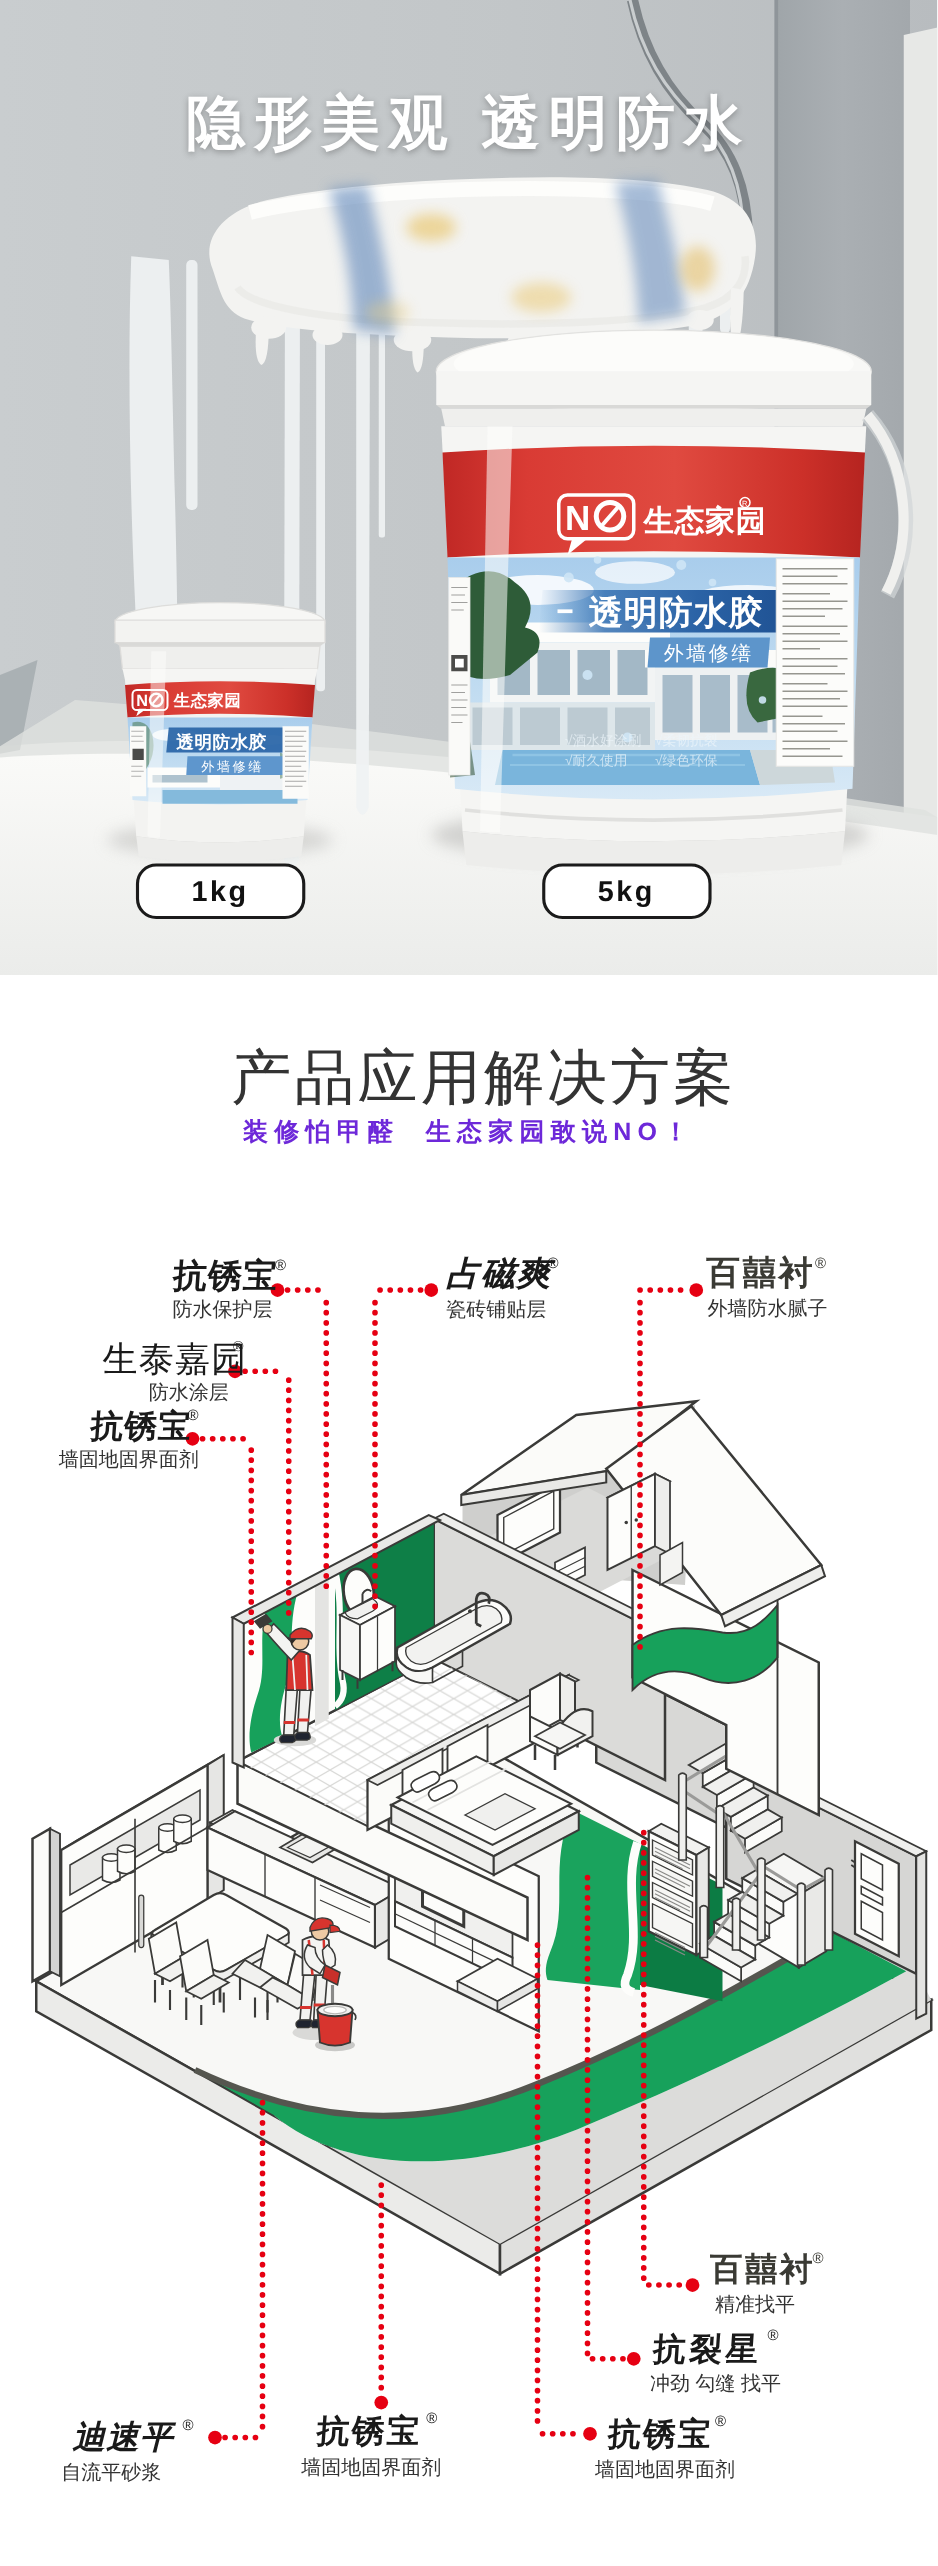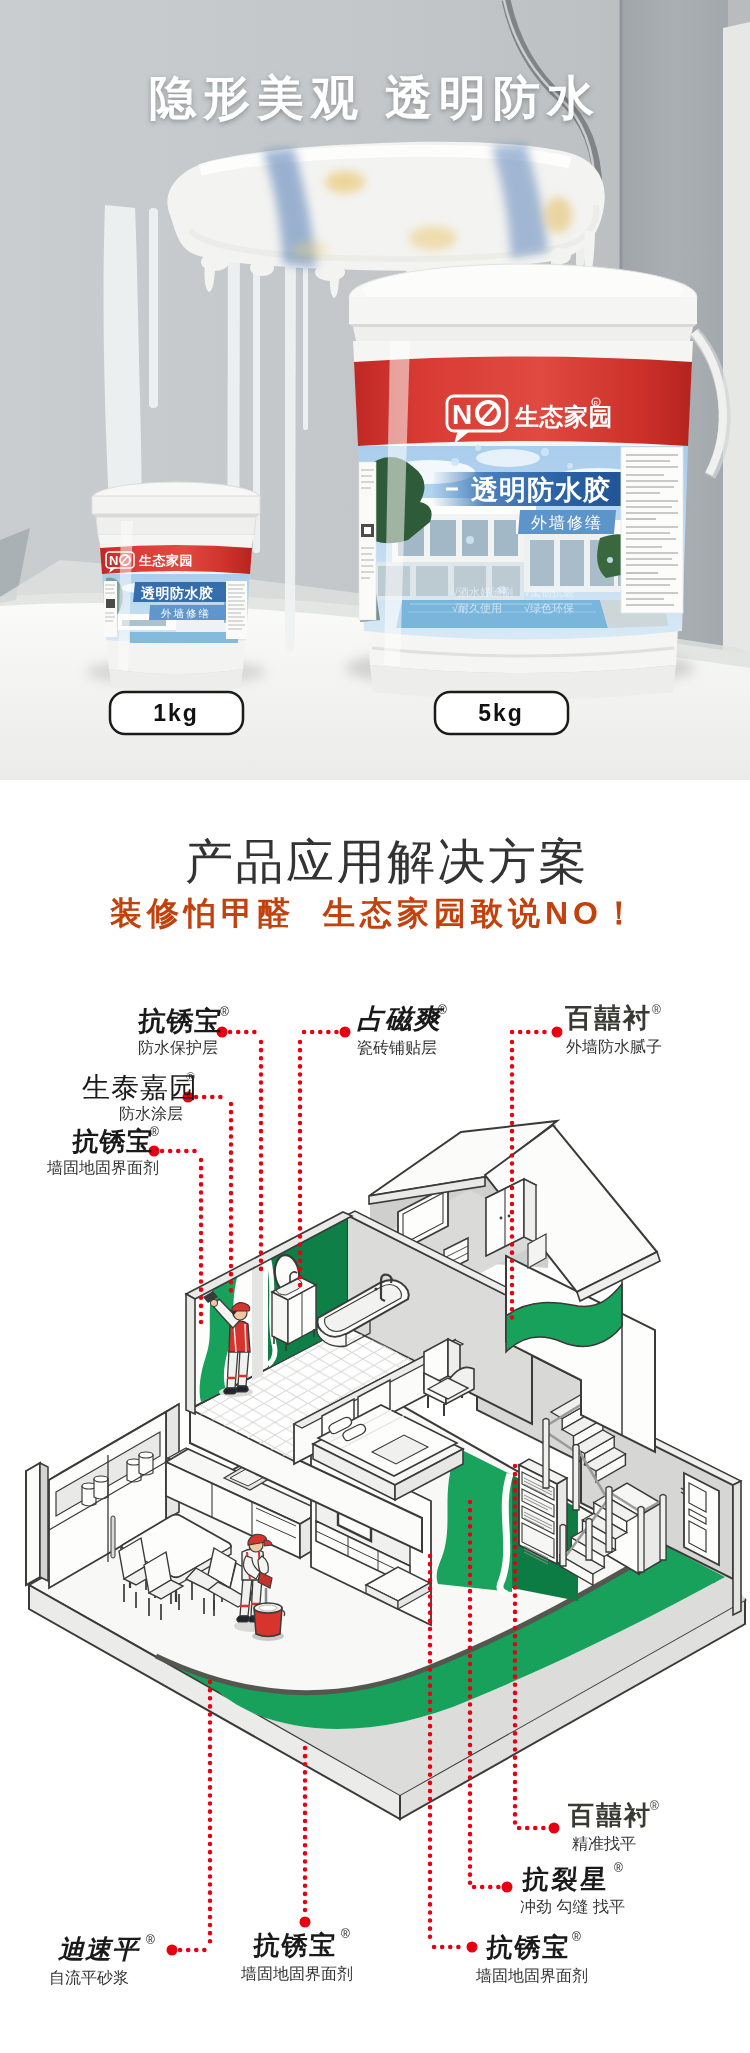--- a/index.html
+++ b/index.html
@@ -3,21 +3,21 @@
 <meta charset="utf-8">
 <style>
   html,body{margin:0;padding:0;background:#fff;}
   .page{position:relative;width:750px;height:2053px;overflow:hidden;background:#fff;
         font-family:"Liberation Sans", sans-serif;}
   .hero{position:absolute;left:0;top:0;width:750px;height:780px;}
   .sec-title{position:absolute;left:0;top:780px;width:750px;height:170px;background:#fff;}
   .sec-title h2{margin:12px;position:absolute;top:38px;left:0;width:750px;text-align:center;
       font-size:48px;font-weight:normal;color:#333;letter-spacing:2.5px;}
   .sec-title p{margin:0;position:absolute;top:112px;left:0;width:750px;text-align:center;
-      font-size:32px;color:#c2410c;letter-spacing:5px;font-weight:bold;}
+      font-size:20px;color:#6d28d9;letter-spacing:5px;font-weight:bold;}
   .diagram{position:absolute;left:0;top:950px;width:750px;height:1103px;}
 </style>
 </head>
 <body>
 <div class="page">
 
   <div class="hero">
     <svg width="750" height="780" viewBox="0 0 750 780" xmlns="http://www.w3.org/2000/svg">
       <defs>
         <linearGradient id="bgw" x1="0" y1="0" x2="1" y2="0">

